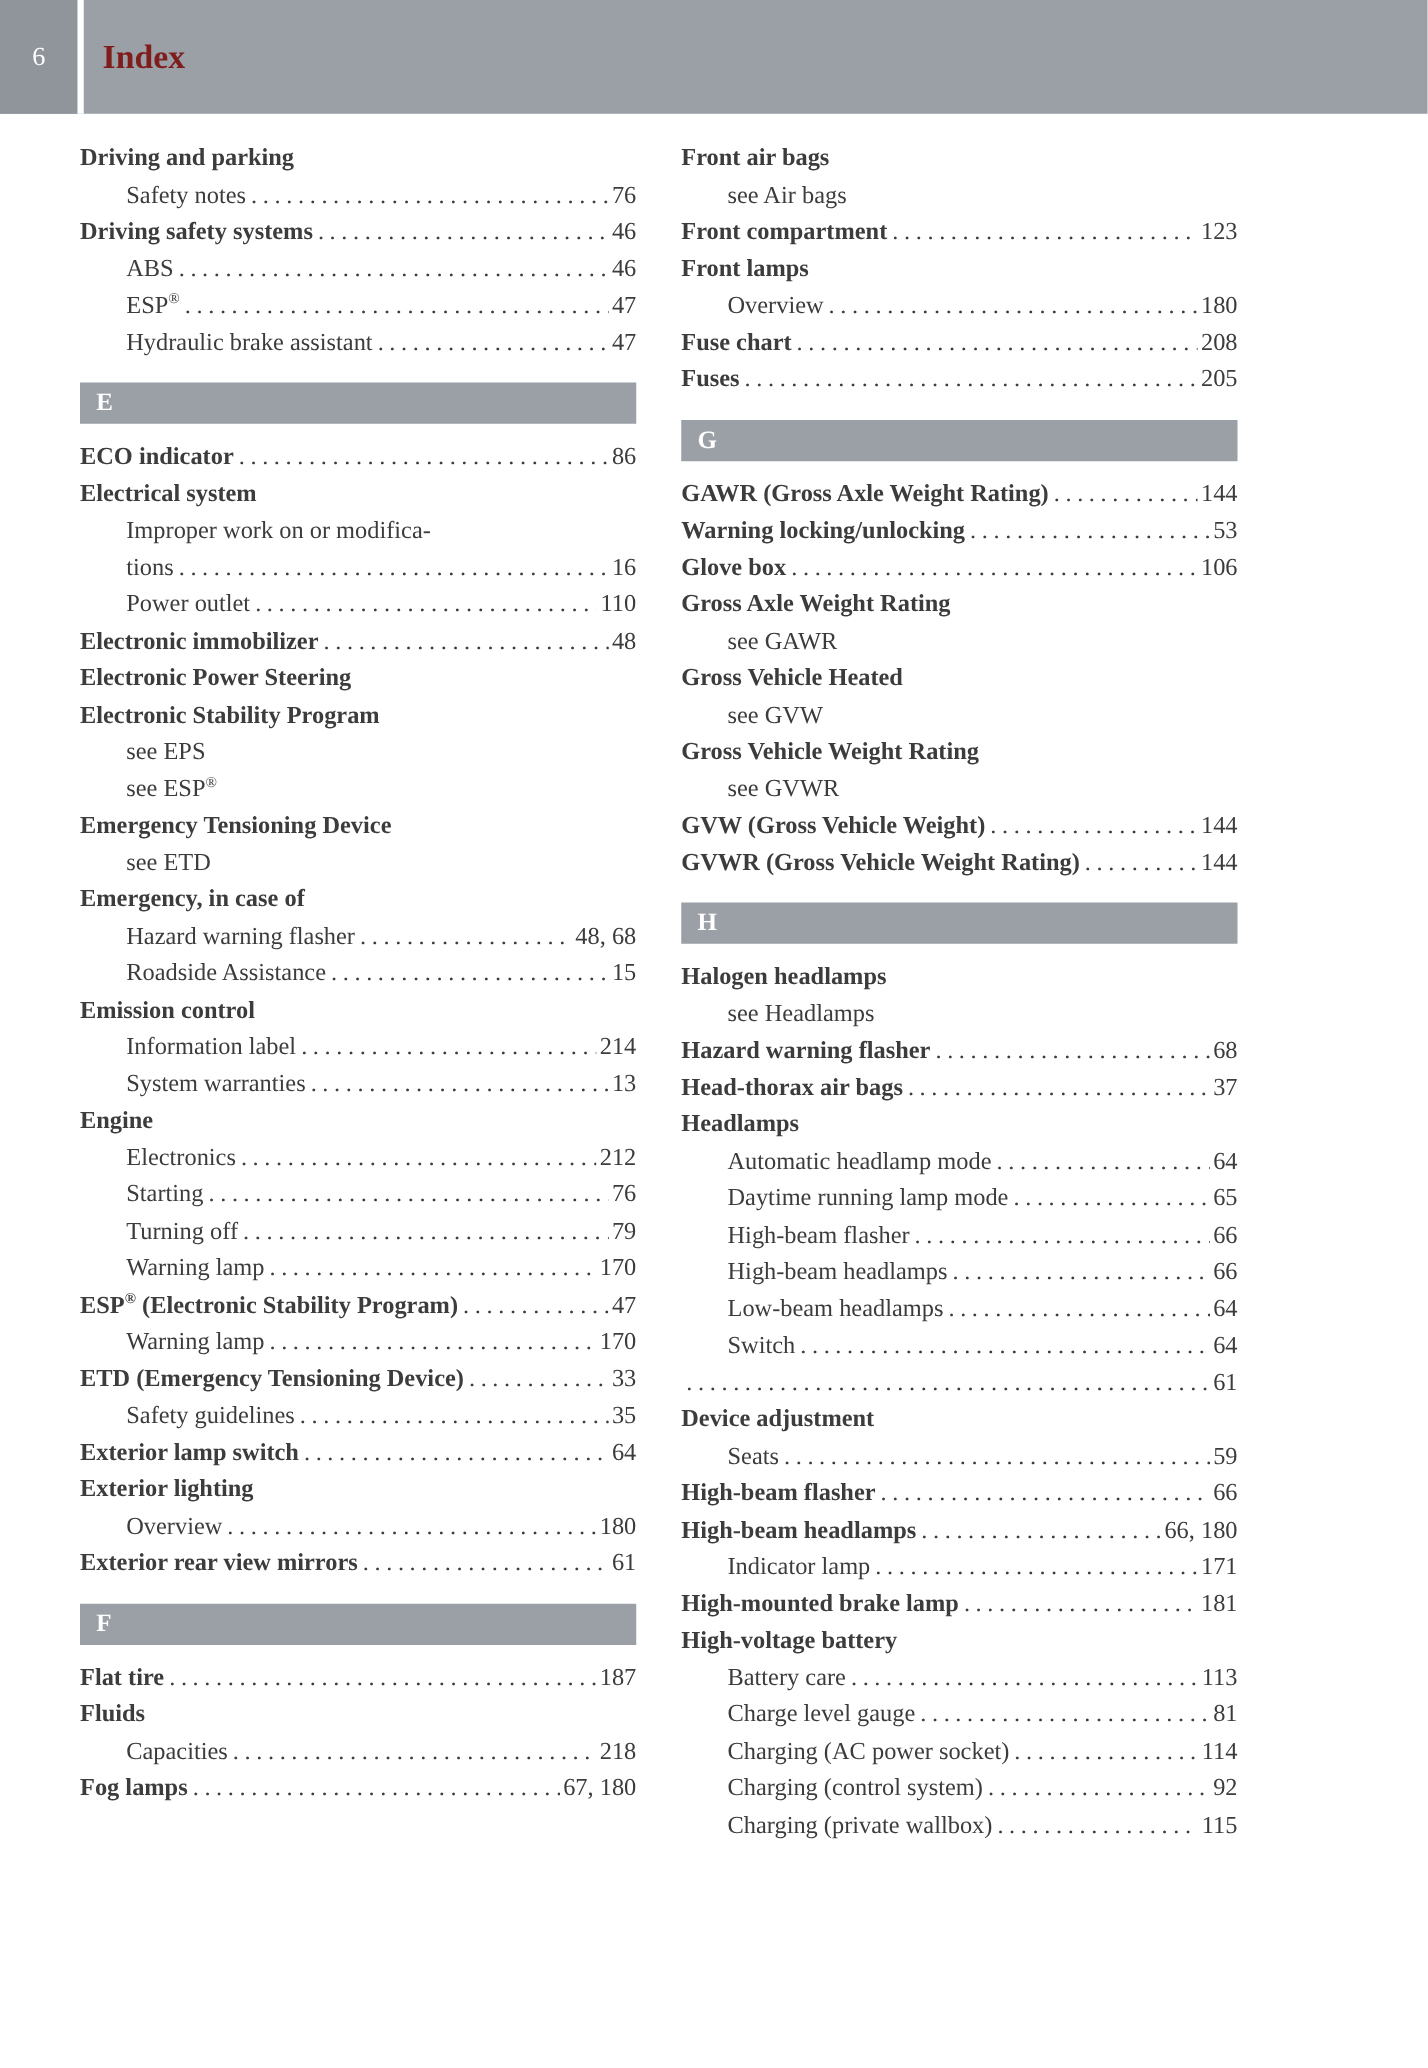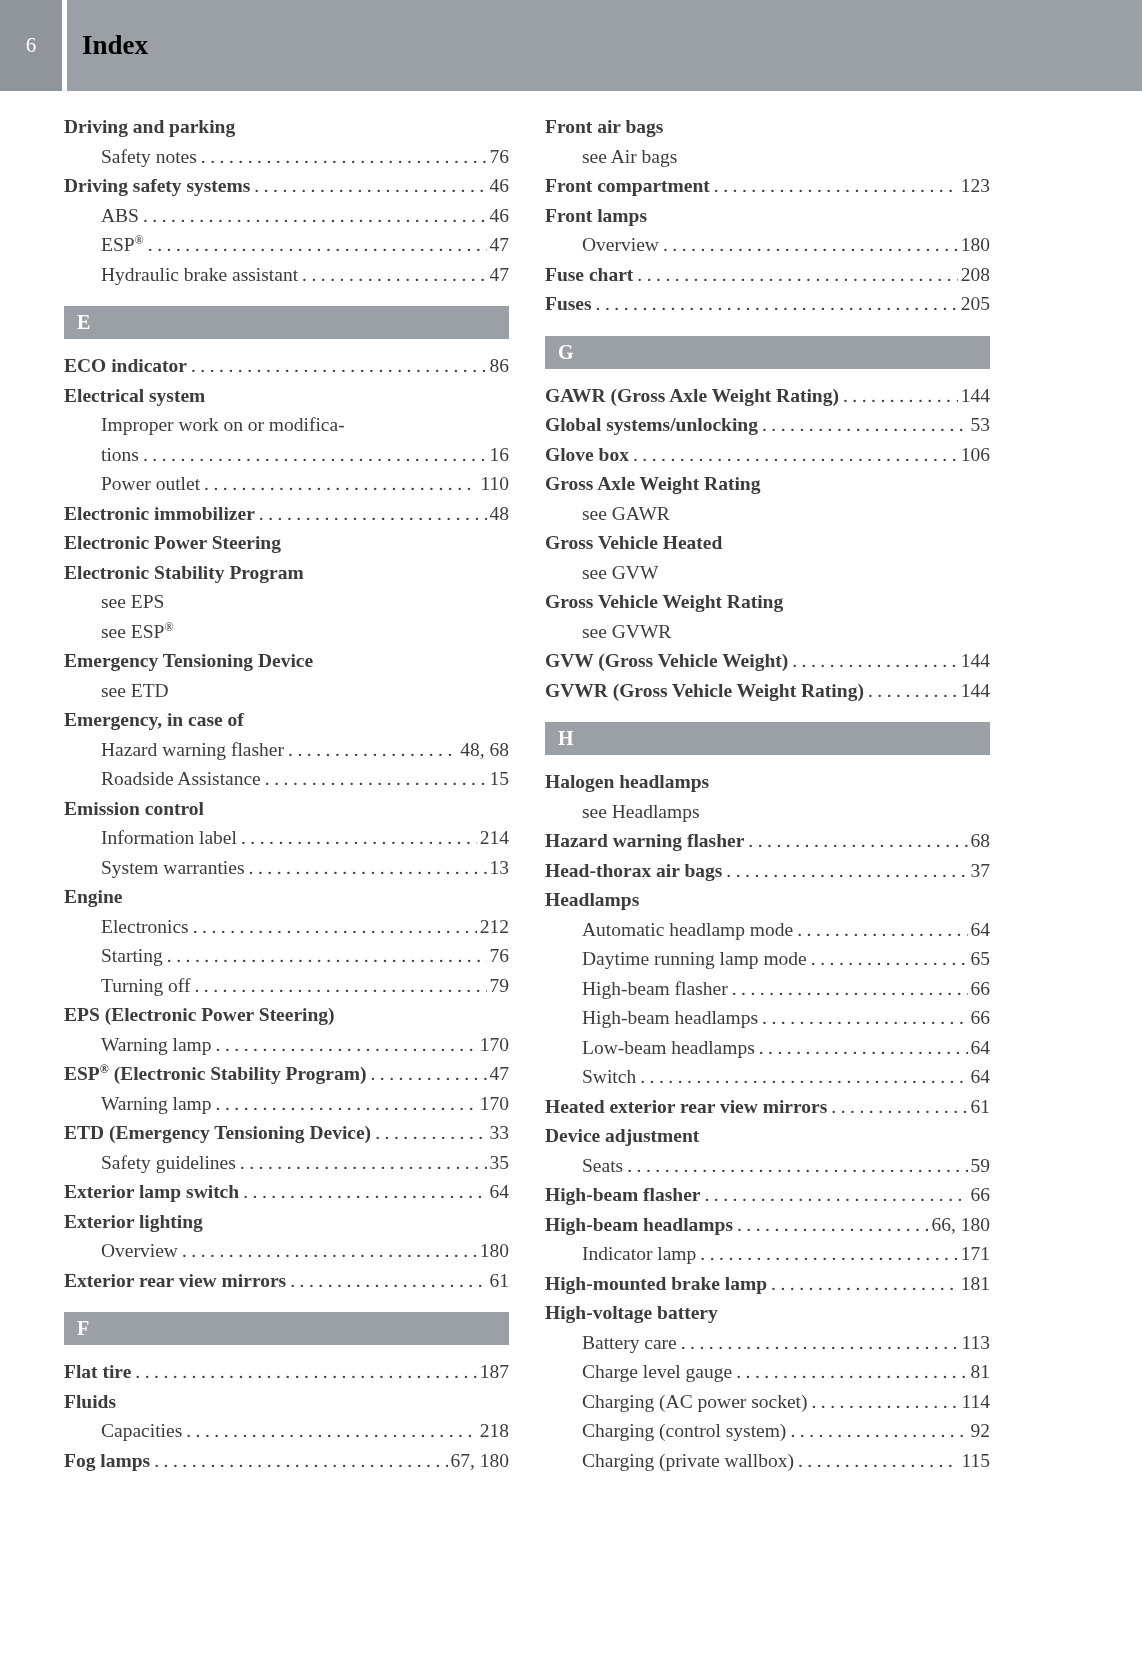--- a/index.html
+++ b/index.html
@@ -24,21 +24,21 @@
     color: #fff; font-size: 21px;
     display: flex; align-items: center; justify-content: center;
   }
   .header-divider {
     position: absolute; left: 62px; top: 0; width: 5px; height: 91px;
     background: #ffffff;
   }
   .header-title {
     position: absolute; left: 82px; top: 0; height: 91px;
     display: flex; align-items: center;
-    color: #000000; font-weight: bold; font-size: 27px;
+    color: #7f1d1d; font-weight: bold; font-size: 27px;
   }
 
   
   .content {
     position: absolute; top: 112px; left: 64px; width: 926px;
     display: flex; gap: 36px; text-align: right;
   }
   .col { flex: 1; min-width: 0; }
 
   .entry {
@@ -194,23 +194,20 @@
       <div class="entry sub">
         <span class="label">Starting</span>
         <span class="dots"></span>
         <span class="page">76</span>
       </div>
       <div class="entry sub">
         <span class="label">Turning off</span>
         <span class="dots"></span>
         <span class="page">79</span>
       </div>
-      <div class="entry main">
-        <span class="label">EPS (Electronic Power Steering)</span>
-      </div>
       <div class="entry sub">
         <span class="label">Warning lamp</span>
         <span class="dots"></span>
         <span class="page">170</span>
       </div>
       <div class="entry main">
         <span class="label">ESP<sup>®</sup> (Electronic Stability Program)</span>
         <span class="dots"></span>
         <span class="page">47</span>
       </div>
@@ -301,21 +298,21 @@
       </div>
       <div class="section-bar">
         <span class="section-letter">G</span>
       </div>
       <div class="entry main">
         <span class="label">GAWR (Gross Axle Weight Rating)</span>
         <span class="dots"></span>
         <span class="page">144</span>
       </div>
       <div class="entry main">
-        <span class="label">Global systems/unlocking</span>
+        <span class="label">Warning locking/unlocking</span>
         <span class="dots"></span>
         <span class="page">53</span>
       </div>
       <div class="entry main">
         <span class="label">Glove box</span>
         <span class="dots"></span>
         <span class="page">106</span>
       </div>
       <div class="entry main">
         <span class="label">Gross Axle Weight Rating</span>
@@ -391,21 +388,20 @@
         <span class="label">Low-beam headlamps</span>
         <span class="dots"></span>
         <span class="page">64</span>
       </div>
       <div class="entry sub">
         <span class="label">Switch</span>
         <span class="dots"></span>
         <span class="page">64</span>
       </div>
       <div class="entry main">
-        <span class="label">Heated exterior rear view mirrors</span>
         <span class="dots"></span>
         <span class="page">61</span>
       </div>
       <div class="entry main">
         <span class="label">Device adjustment</span>
       </div>
       <div class="entry sub">
         <span class="label">Seats</span>
         <span class="dots"></span>
         <span class="page">59</span>

